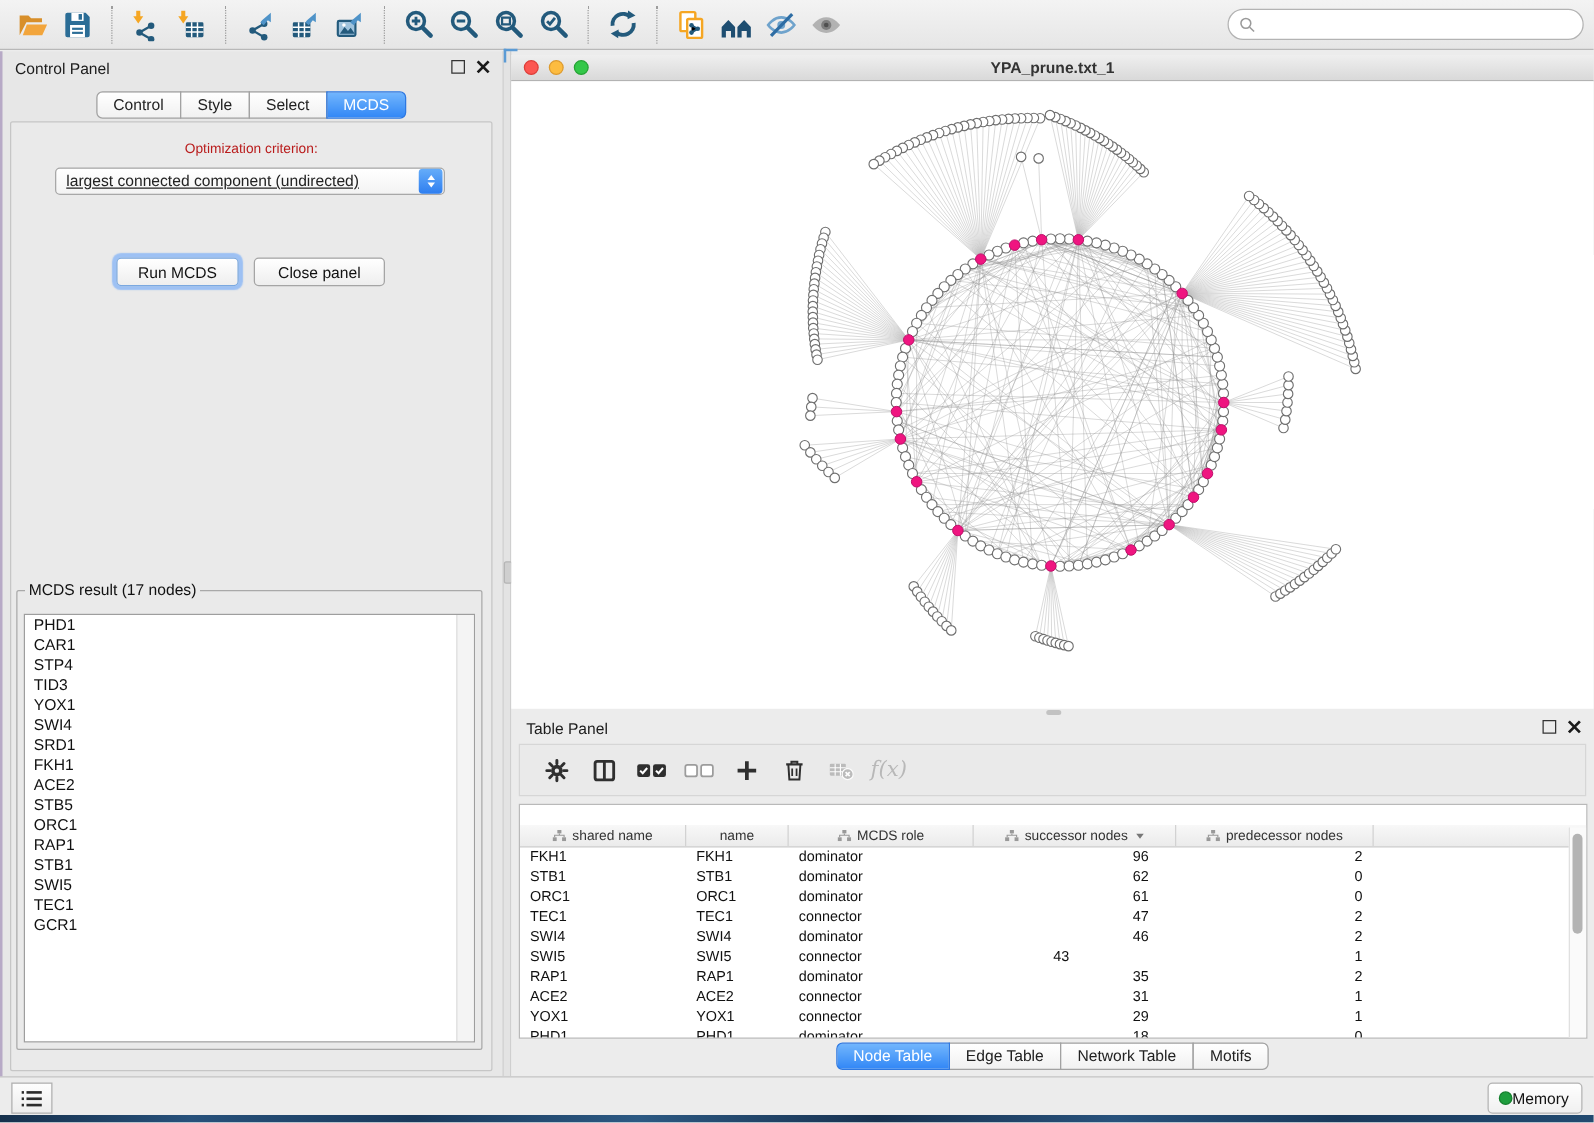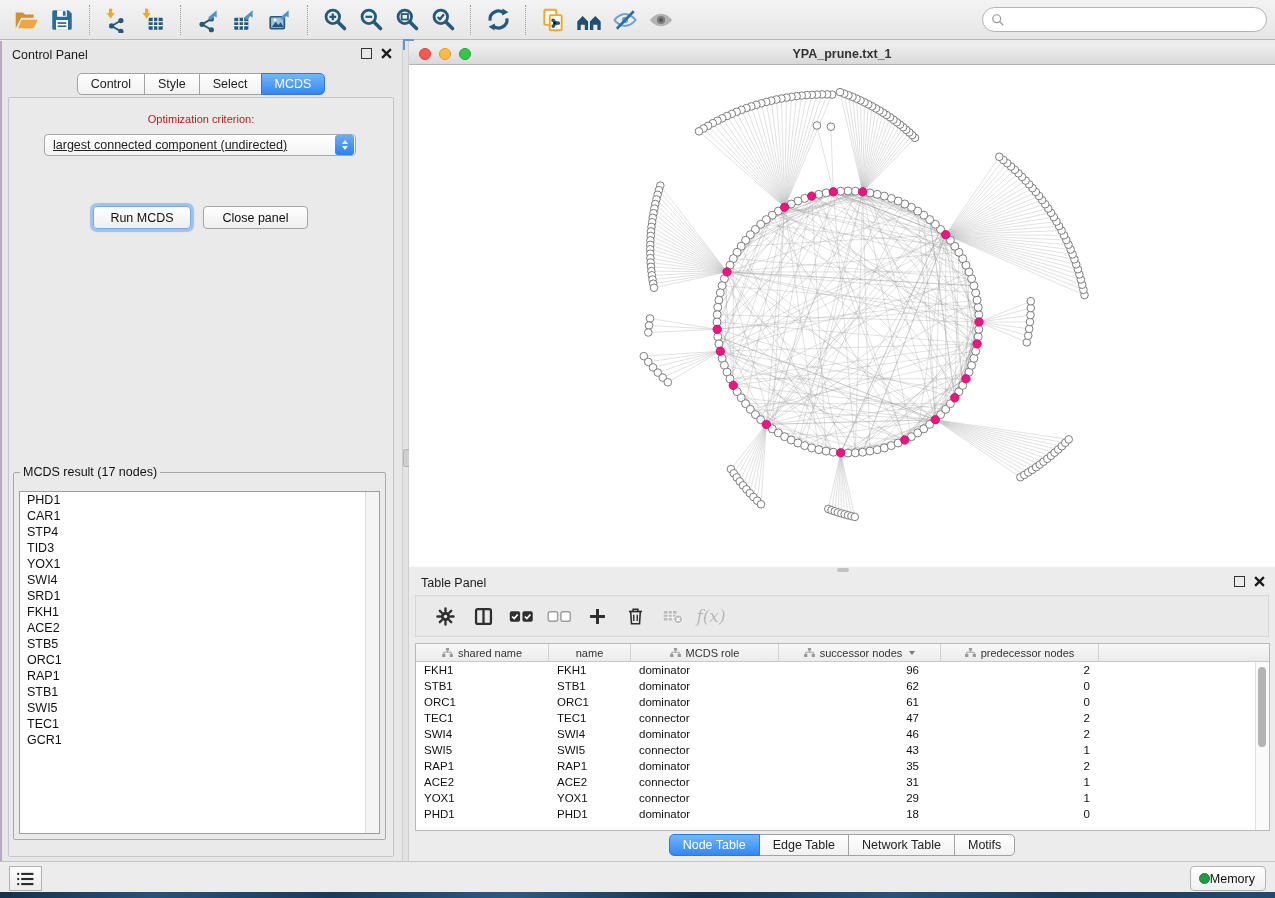--- a/index.html
+++ b/index.html
@@ -68,21 +68,21 @@
   #net-title{position:absolute;left:0;top:3px;width:100%;text-align:center;font-size:12.5px;font-weight:bold;color:#333;}
   #net-canvas{position:absolute;left:0;top:24px;width:866px;height:502px;background:#fff;}
   #net-canvas svg{display:block;width:100%;height:100%;}
   #focus-corner{position:absolute;left:-6px;top:-2px;width:9px;height:9px;border-left:2px solid #5b9bd5;border-top:2px solid #5b9bd5;}
   
   #table-panel{position:absolute;left:409px;top:573px;width:866px;height:288px;background:#ececec;}
   #tp-toolbar{position:absolute;left:6px;right:6px;top:22px;height:42px;background:#eaeaea;border:1px solid #d6d6d6;
     box-sizing:border-box;display:flex;align-items:center;padding-left:14px;gap:8px;}
   .tp-btn{width:30px;height:30px;display:flex;align-items:center;justify-content:center;}
   #table-wrap{position:absolute;left:6px;right:5px;top:70px;height:188px;background:#fff;border:1px solid #b9b9b9;box-sizing:border-box;overflow:hidden;}
-  #thead{display:flex;height:18px;background:linear-gradient(#f8f8f8,#ebebeb);border-bottom:1px solid #c9c9c9;box-sizing:border-box;}
+  #thead{display:flex;height:18px;background:linear-gradient(#f8f8f8,#ebebeb);border-bottom:1px solid #c9c9c9;box-sizing:border-box;margin-top:16px;}
   .th{display:flex;align-items:center;justify-content:center;gap:5px;font-size:11px;color:#333;
     border-right:1px solid #d2d2d2;box-sizing:border-box;height:100%;}
   .th .sort{width:0;height:0;border-left:3.5px solid transparent;border-right:3.5px solid transparent;border-top:4px solid #777;margin-left:2px;}
   .tr{display:flex;height:16px;align-items:center;}
   .td{font-size:11.5px;color:#111;box-sizing:border-box;white-space:nowrap;overflow:hidden;}
   .td.left{padding-left:8px;text-align:left;}
   .td.num1{text-align:right;padding-right:22px;}
   .td.num2{text-align:right;padding-right:9px;}
   #tbl-scroll{position:absolute;right:0;top:18px;bottom:0;width:13px;background:#fafafa;border-left:1px solid #e0e0e0;}
   #tbl-thumb{position:absolute;left:2px;top:5px;width:8px;height:80px;background:#b3b3b3;border-radius:4px;}
@@ -1193,21 +1193,21 @@
           <div class="td left" style="width: 133px;">SWI4</div>
           <div class="td left" style="width: 82px;">SWI4</div>
           <div class="td left" style="width: 148px;">dominator</div>
           <div class="td num1" style="width: 162px;">46</div>
           <div class="td num2" style="width: 158px;">2</div>
         </div>
         <div class="tr">
           <div class="td left" style="width: 133px;">SWI5</div>
           <div class="td left" style="width: 82px;">SWI5</div>
           <div class="td left" style="width: 148px;">connector</div>
-          <div class="td num1" style="width: 162px;">43</div>
+          <div class="td num1" style="width: 162px; text-align: center;">43</div>
           <div class="td num2" style="width: 158px;">1</div>
         </div>
         <div class="tr">
           <div class="td left" style="width: 133px;">RAP1</div>
           <div class="td left" style="width: 82px;">RAP1</div>
           <div class="td left" style="width: 148px;">dominator</div>
           <div class="td num1" style="width: 162px;">35</div>
           <div class="td num2" style="width: 158px;">2</div>
         </div>
         <div class="tr">

